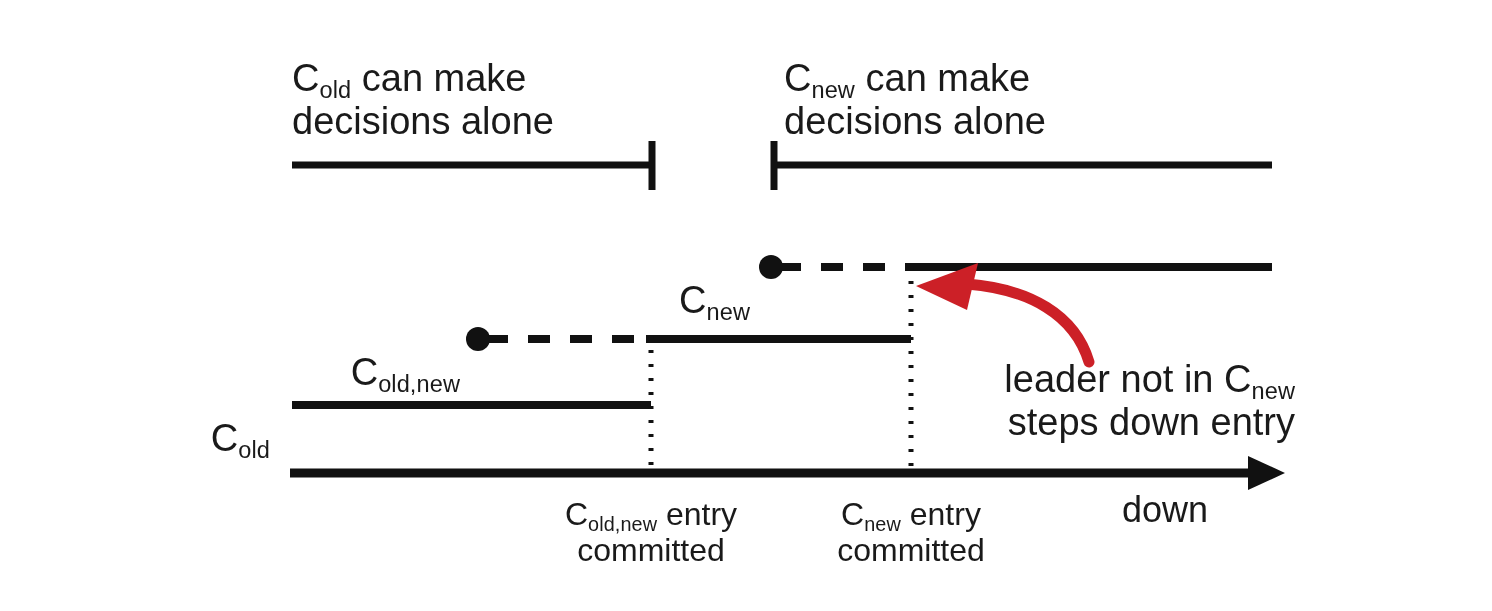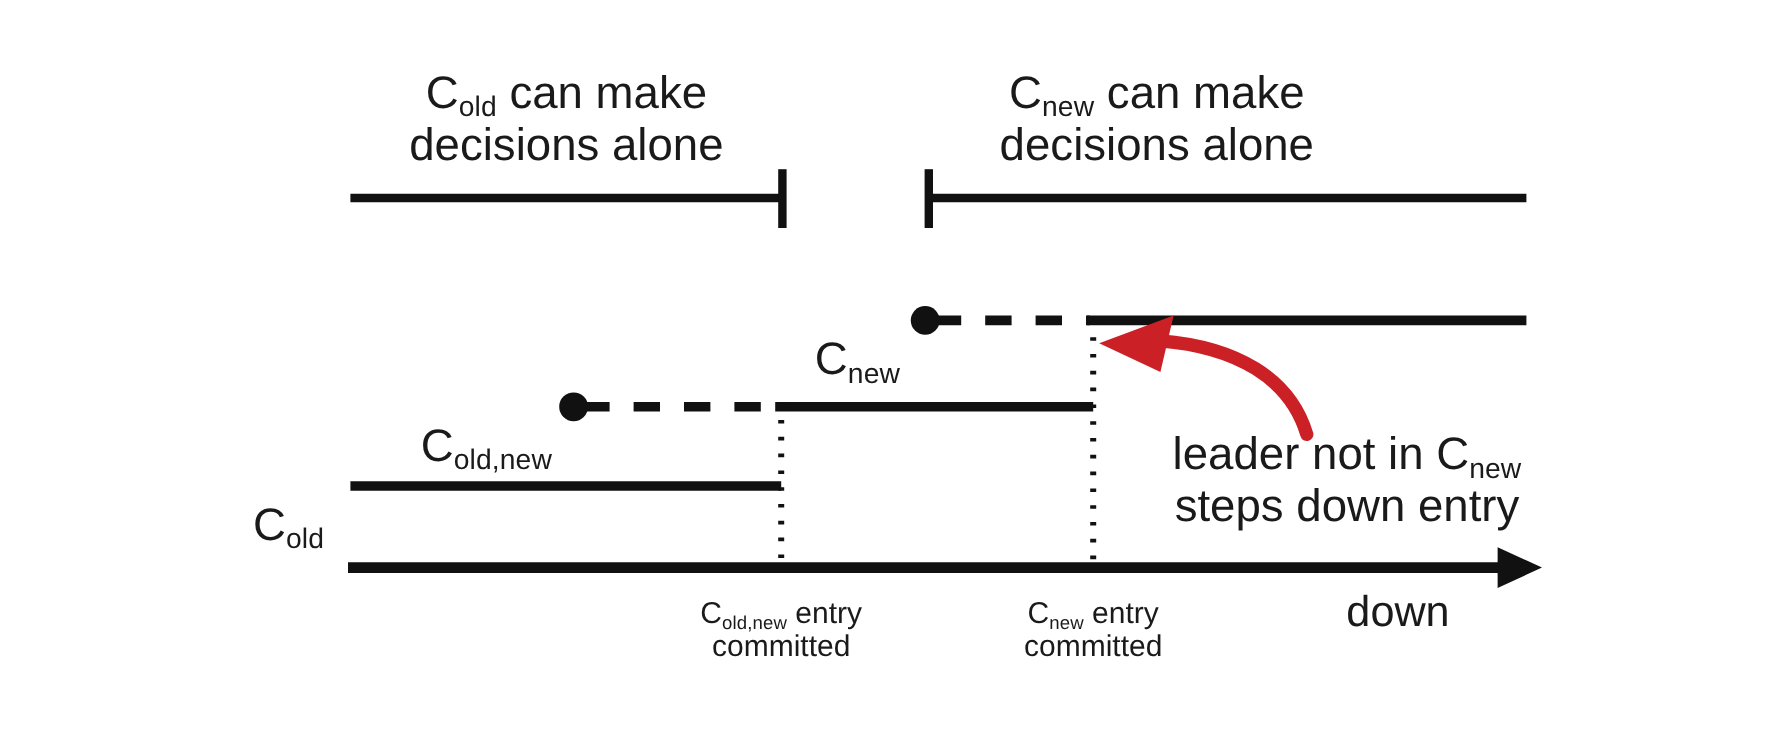--- a/index.html
+++ b/index.html
@@ -35,34 +35,33 @@
   }
   .lbl .sub {
     font-size: 0.62em;
     vertical-align: baseline;
     position: relative;
     top: 0.30em;
     letter-spacing: 0.1px;
   }
   .caption-top {
     font-size: 38px;
-    text-align: center;
   }
   .series-label {
     font-size: 38px;
     text-align: right;
     margin-top: 31px;
   }
   .tick-label {
-    font-size: 25px;
+    font-size: 32px;
     text-align: center;
   }
   .annot-label {
     font-size: 38px;
-    text-align: center;
+    text-align: right;
   }
   .axis-label {
     font-size: 36px;
     text-align: center;
   }
   .ln2 { display: block; }
 </style>
 </head>
 <body>
 

